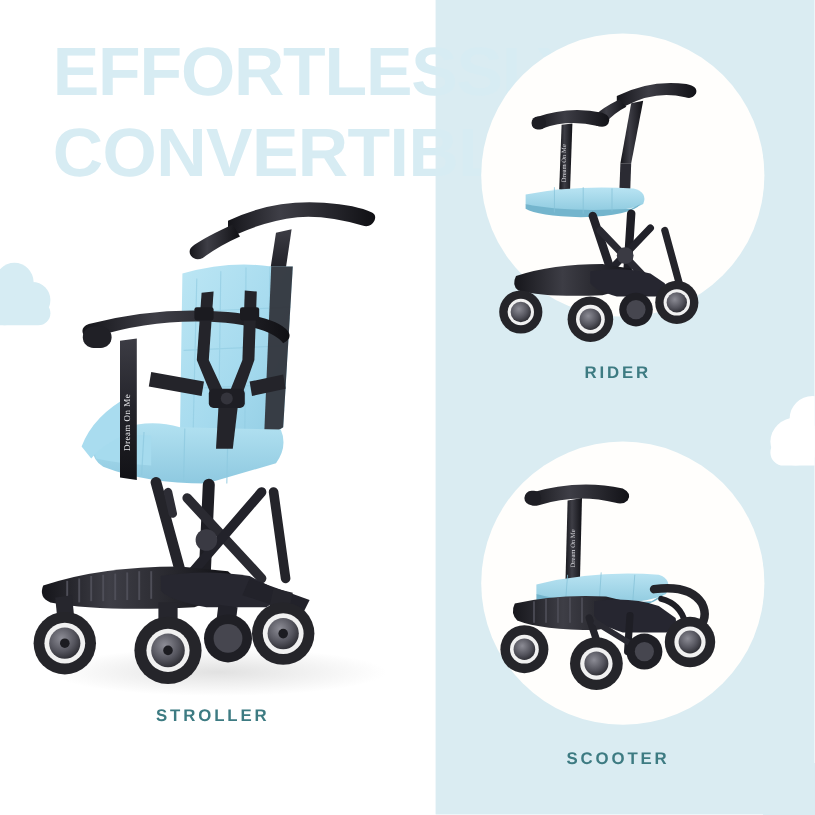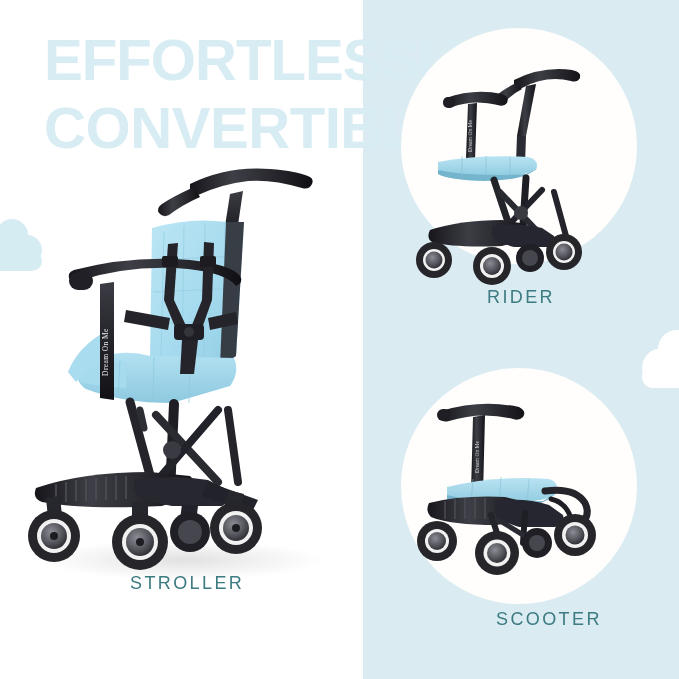--- a/index.html
+++ b/index.html
@@ -34,26 +34,27 @@
     transform-origin:left top;
     white-space:nowrap;
     -webkit-user-select:none;user-select:none;
   }
   .headline div{display:block;}
   .headline .l2{letter-spacing:-0.5px;}
 
   
   .caption{
     position:absolute;color:#3d7b82;
-    font-size:18px;letter-spacing:2.4px;font-weight:400;
+    font-size:14px;letter-spacing:2.4px;font-weight:700;
     white-space:nowrap;
+    margin-top:15px;
   }
   #cap-stroller{left:130px;top:573px;}
   #cap-rider{left:487px;top:287px;}
-  #cap-scooter{left:496px;top:609px;}
+  #cap-scooter{left:472px;top:609px;}
 
   
   .disc{
     position:absolute;border-radius:50%;background:#fffefc;
   }
   #disc-rider{left:401px;top:28px;width:236px;height:236px;}
   #disc-scooter{left:401px;top:368px;width:236px;height:236px;}
 
   
   .product{position:absolute;}

